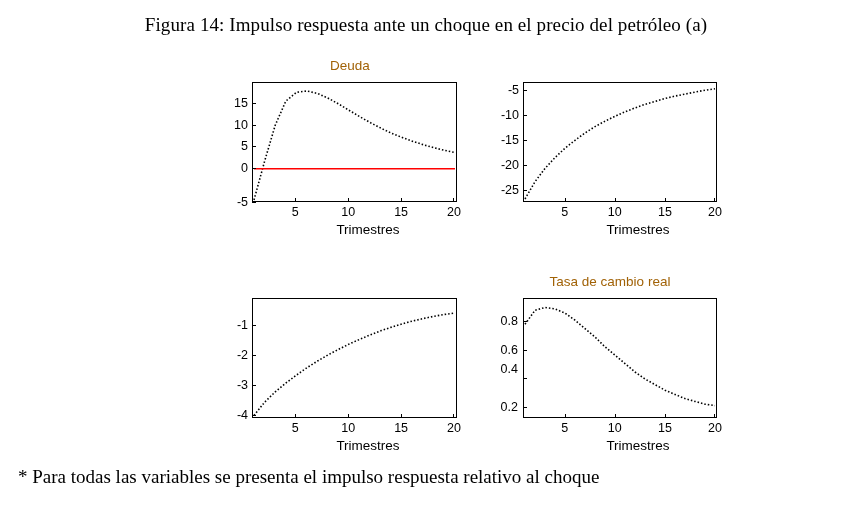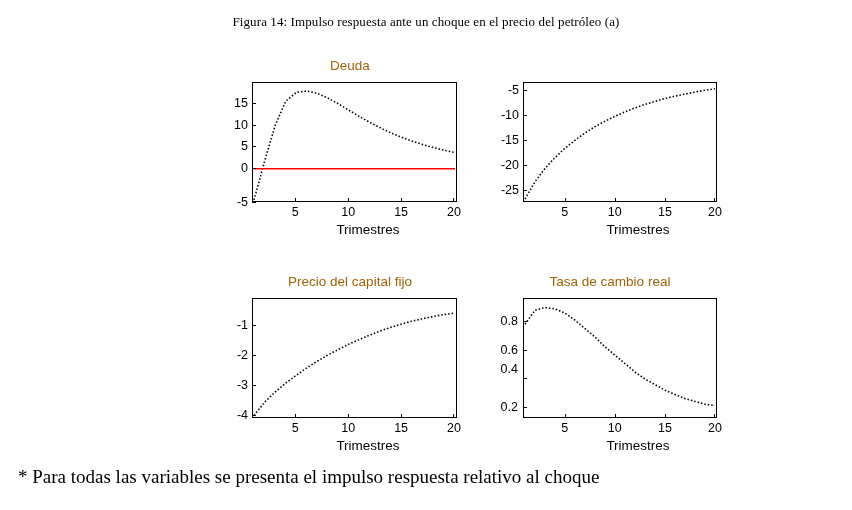--- a/index.html
+++ b/index.html
@@ -14,21 +14,21 @@
     color: #000000;
     overflow: hidden;
     position: relative;
   }
   .figure-caption {
     position: absolute;
     top: 14px;
     left: 0;
     width: 852px;
     text-align: center;
-    font-size: 13px;
+    font-size: 19px;
     font-family: "Liberation Serif", serif;
     letter-spacing: 0.1px;
     white-space: nowrap;
   }
   .figure-note {
     position: absolute;
     top: 466px;
     left: 18px;
     font-size: 19px;
     font-family: "Liberation Serif", serif;
@@ -154,21 +154,20 @@
     <div class="xtick" style="left:174.9px; top:147px;">15</div>
     <div class="xtick" style="left:225px; top:147px;">20</div>
     <div class="tickmark" style="left:74.7px; top:140px; width:1px; height:4px;"></div>
     <div class="tickmark" style="left:124.8px; top:140px; width:1px; height:4px;"></div>
     <div class="tickmark" style="left:174.9px; top:140px; width:1px; height:4px;"></div>
     <div class="tickmark" style="left:224px; top:140px; width:1px; height:4px;"></div>
     <div class="xlabel" style="top:164px; left:28px;">Trimestres</div>
   </div>
 
   <div class="panel" style="left:230px; top:216px; width:240px; height:180px;">
-    <div class="panel-title">Precio del capital fijo</div>
     <div class="plotbox" style="left:22px; top:24px; width:205px; height:120px;">
       <svg width="203" height="118" viewBox="0 0 203 118">
         <polyline fill="none" stroke="#000000" stroke-width="1.6" stroke-dasharray="1.5,2" points="1,116.5 11.6,103.2 22.2,92.9 32.8,84.1 43.4,76.1 54,68.7 64.6,62.0 75.2,55.8 85.8,50.2 96.4,44.9 107,40.2 117.6,35.7 128.2,31.6 138.8,28.1 149.4,24.8 160,21.9 170.6,19.5 181.2,17.2 191.8,15.4 202,14.0"></polyline>
       </svg>
     </div>
     <div class="ytick" style="left:-12px; top:140.5px; width:30px;">-4</div>
     <div class="ytick" style="left:-12px; top:110.5px; width:30px;">-3</div>
     <div class="ytick" style="left:-12px; top:80.5px; width:30px;">-2</div>
     <div class="ytick" style="left:-12px; top:50.5px; width:30px;">-1</div>
     <div class="tickmark" style="left:22px; top:140.5px; width:4px; height:1px;"></div>

